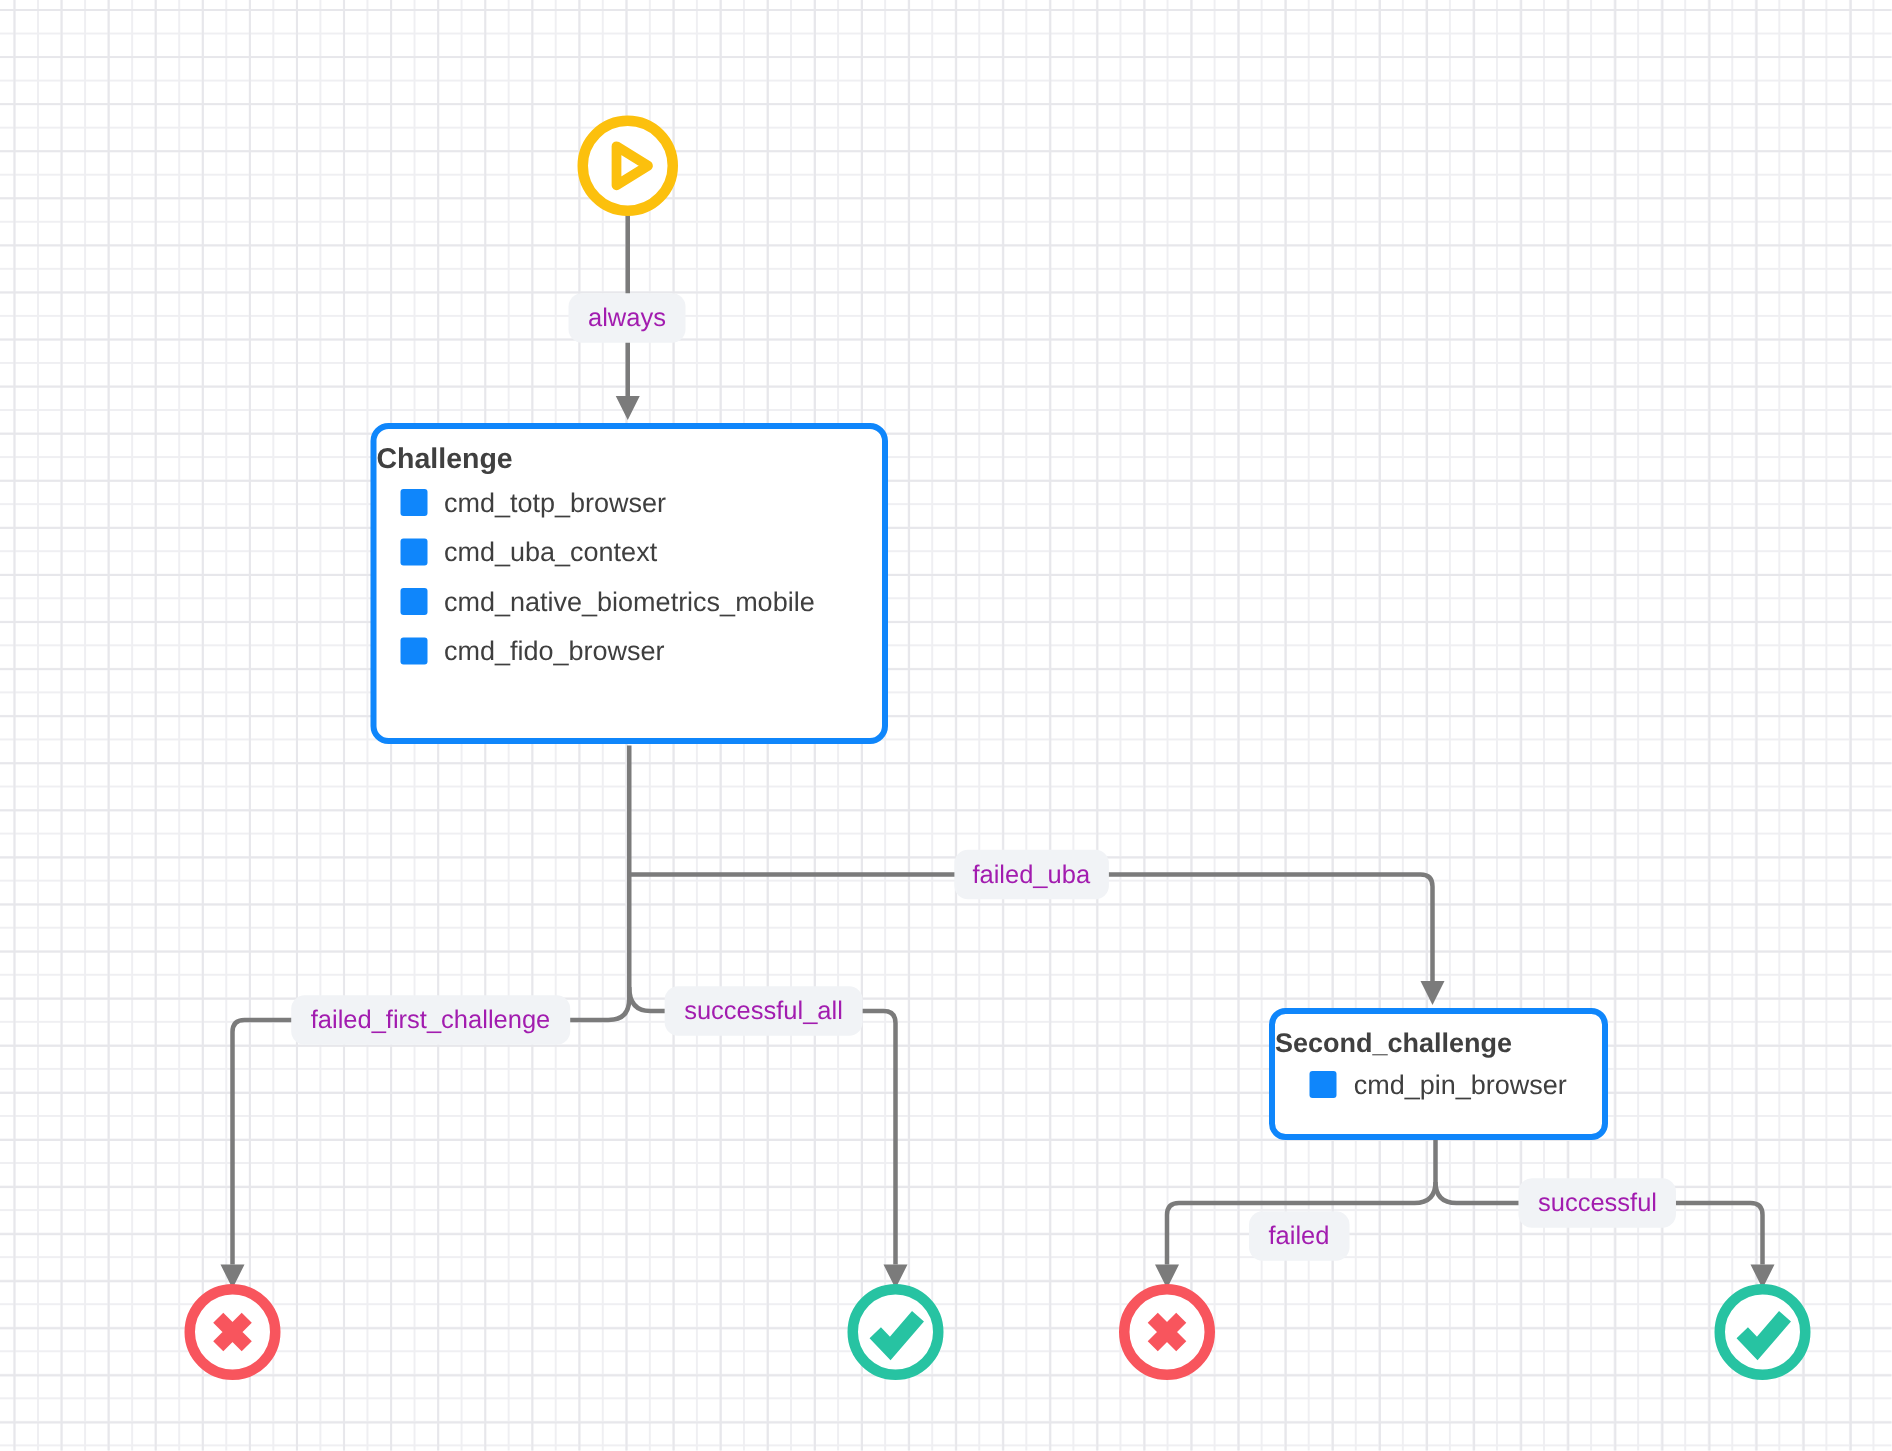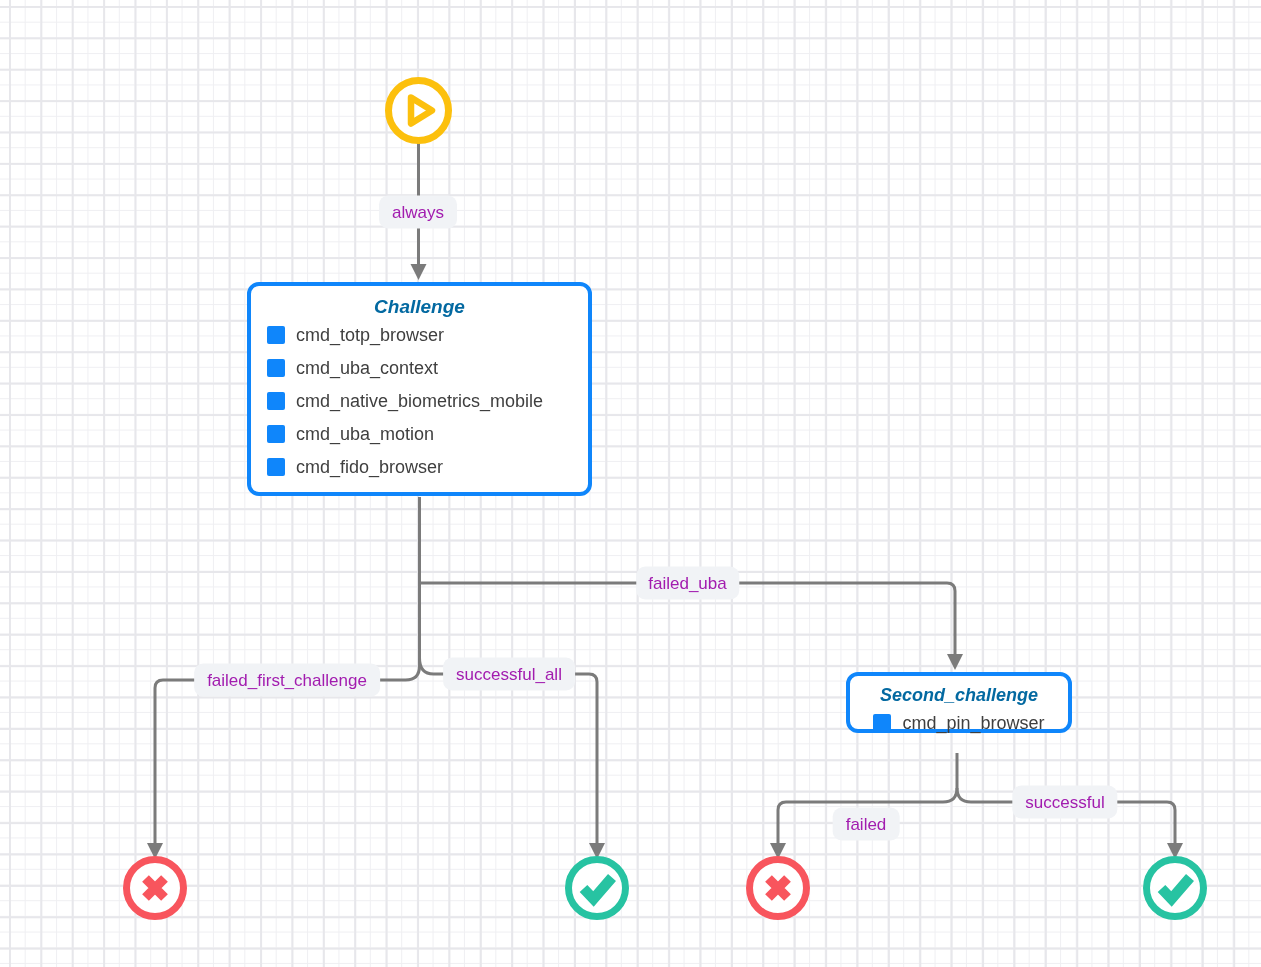--- a/index.html
+++ b/index.html
@@ -23,22 +23,22 @@
   .edge-label{
     position:absolute;z-index:3;transform:translate(-50%,-50%);
     background:#f1f3f6;color:#a21caf;font-size:17px;line-height:1;
     padding:8px 13px;border-radius:9px;white-space:nowrap;
   }
   .node-box{
     position:absolute;z-index:2;background:#ffffff;
     border:4px solid #0f86fb;border-radius:12px;box-sizing:border-box;
   }
   .node-title{
-    font-weight:bold;font-size:19px;color:#0369a1;text-align:center;
-    padding-top:9px;line-height:1.25;font-style:italic;
+    font-weight:bold;font-size:19px;color:#404040;text-align:left;
+    padding-top:9px;line-height:1.25;
   }
   .cmd-row{
     display:flex;align-items:center;gap:11px;height:33px;
     padding-left:16px;font-size:18px;color:#3f3f3f;white-space:nowrap;
   }
   .cmd-row.centered{padding-left:0;justify-content:center;}
   .cmd-square{
     width:18px;height:18px;background:#0f86fb;border-radius:2px;flex:0 0 auto;
   }
   .terminal,.start-node{position:absolute;z-index:2;}
@@ -98,29 +98,25 @@
   <div class="cmd-row">
     <span class="cmd-square"></span>
     <span>cmd_uba_context</span>
   </div>
   <div class="cmd-row">
     <span class="cmd-square"></span>
     <span>cmd_native_biometrics_mobile</span>
   </div>
   <div class="cmd-row">
     <span class="cmd-square"></span>
-    <span>cmd_uba_motion</span>
-  </div>
-  <div class="cmd-row">
-    <span class="cmd-square"></span>
     <span>cmd_fido_browser</span>
   </div>
 </div>
 
-<div class="node-box" style="left:846px;top:672px;width:226px;height:61px;">
+<div class="node-box" style="left:846px;top:672px;width:226px;height:88px;border-radius:11px;">
   <div class="node-title" style="font-size:18px;padding-top:8px;">Second_challenge</div>
   <div class="cmd-row centered">
     <span class="cmd-square"></span>
     <span>cmd_pin_browser</span>
   </div>
 </div>
 
 <div class="terminal" style="left:122px;top:855px;">
   <svg width="66" height="66" viewBox="0 0 66 66">
     <circle cx="33" cy="33" r="28.5" fill="#ffffff" stroke="#f8555d" stroke-width="7"></circle>

